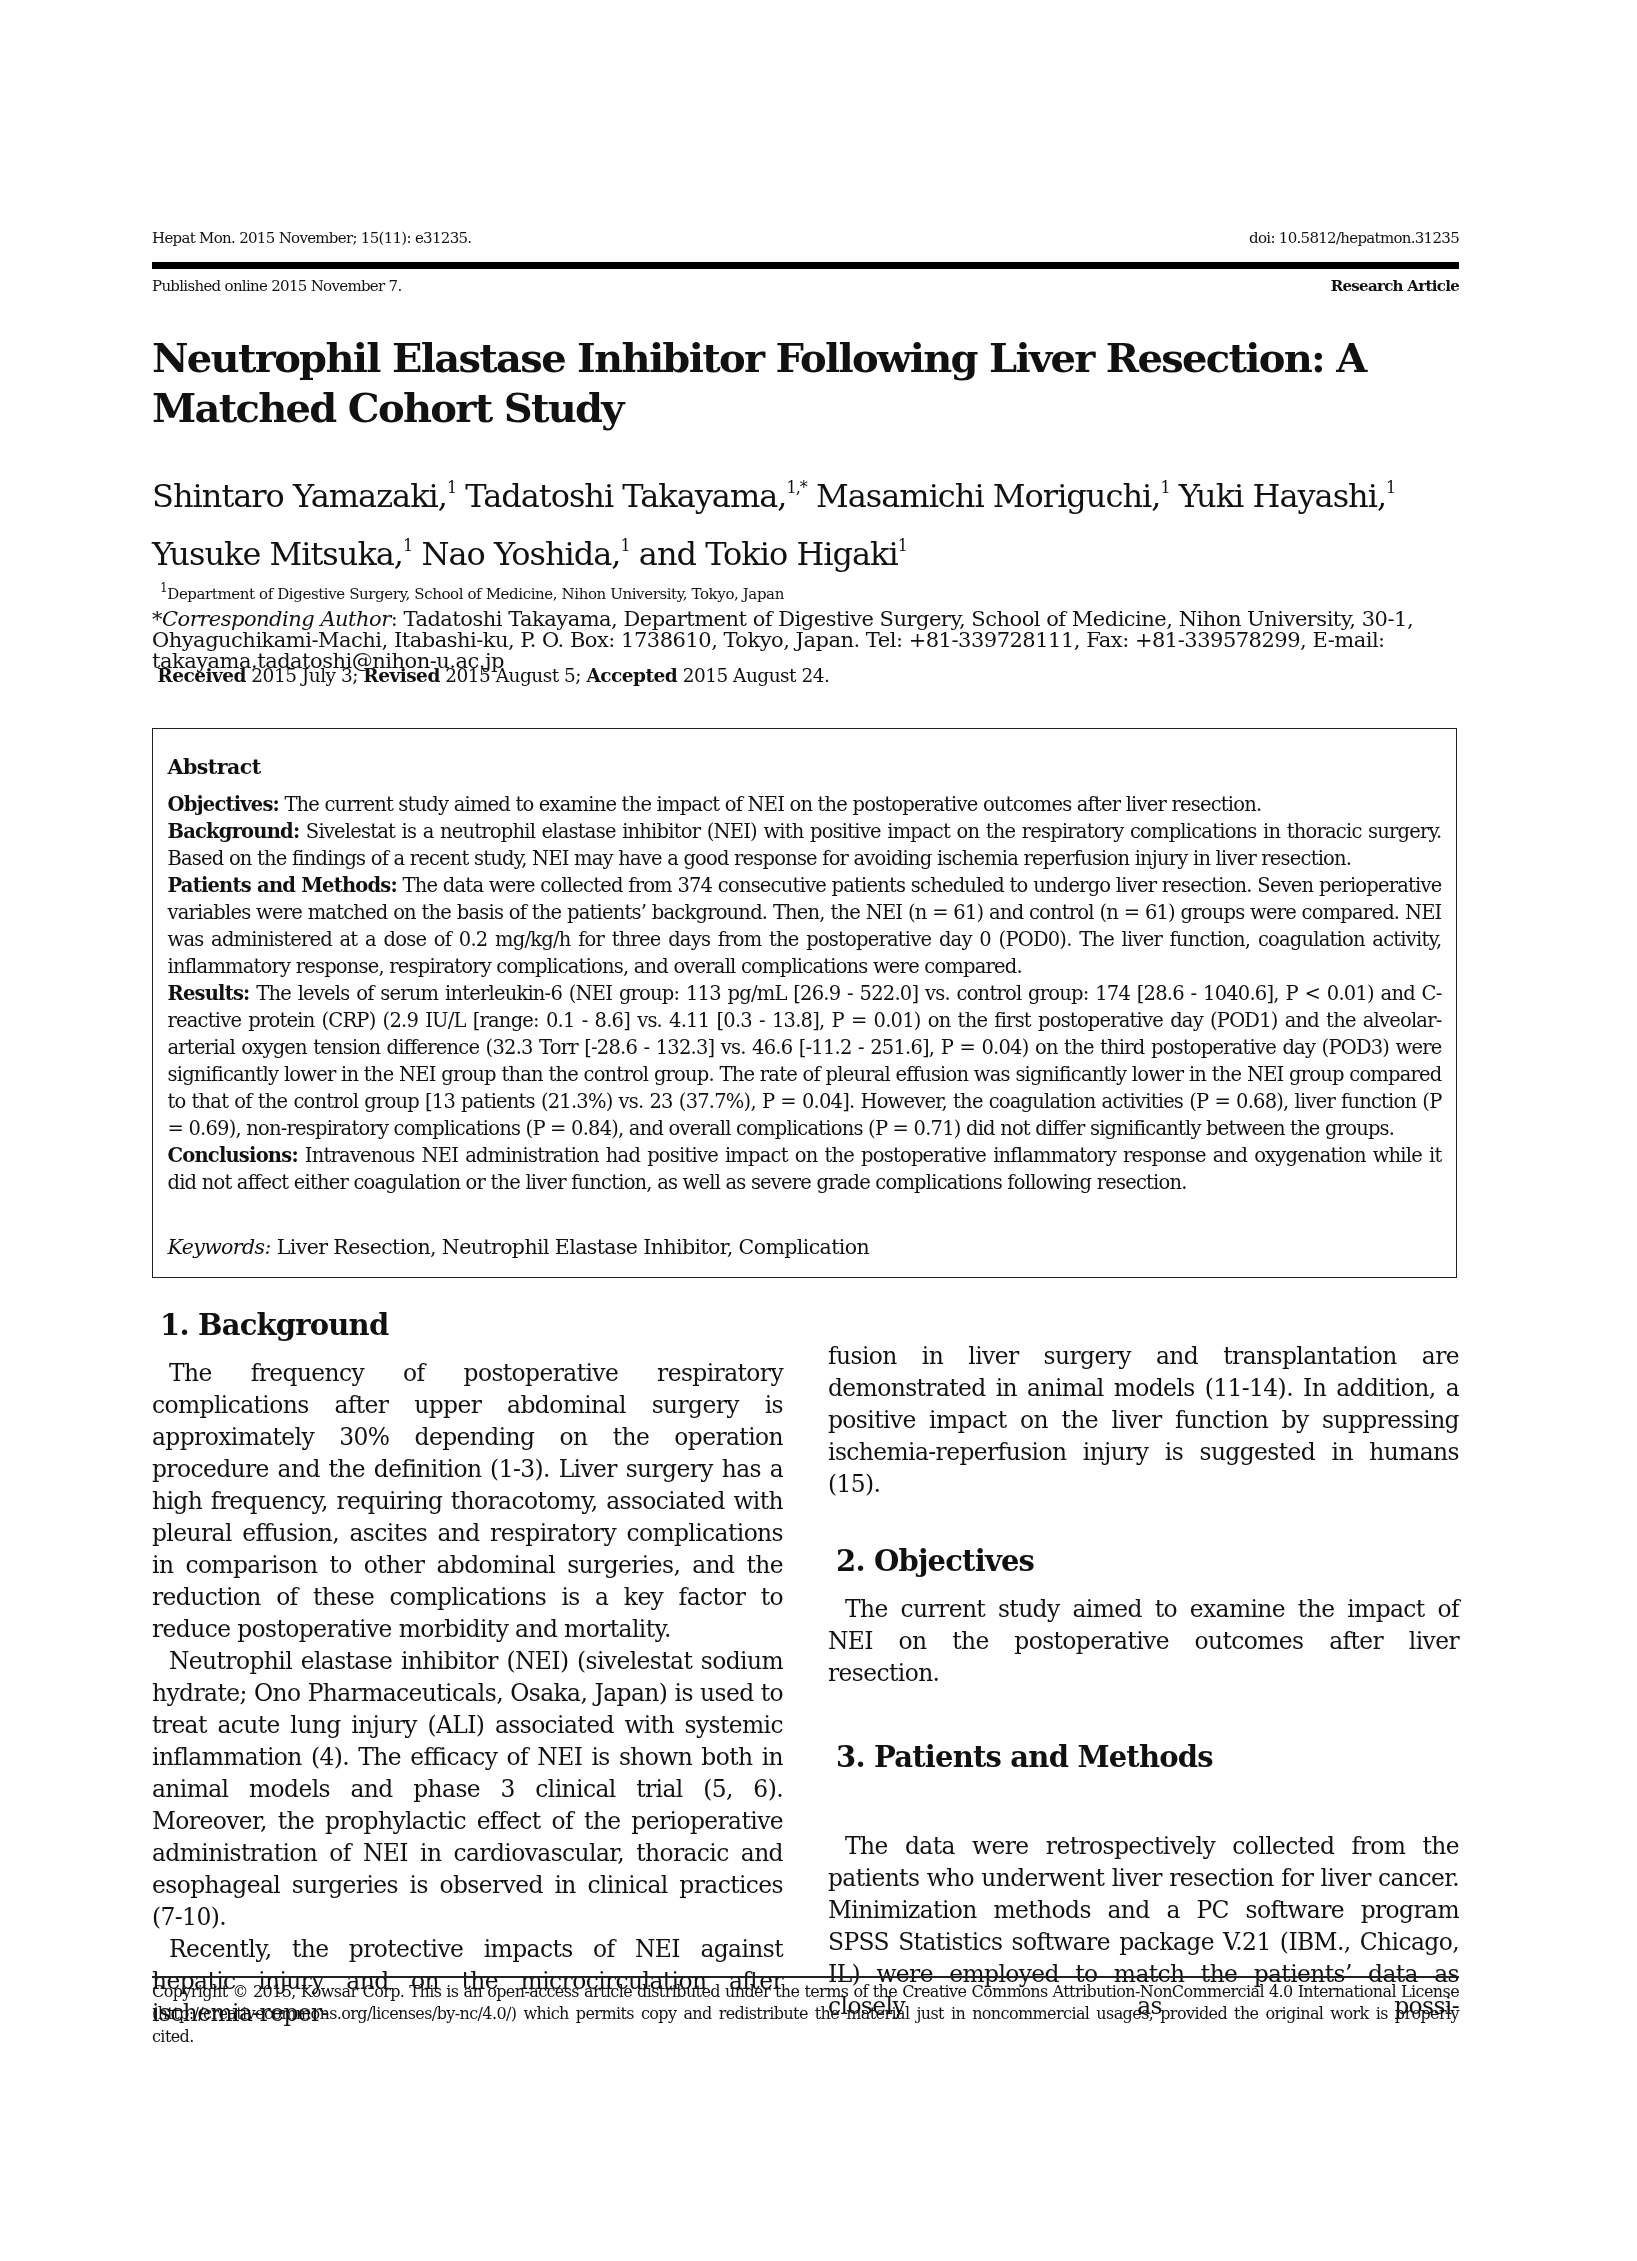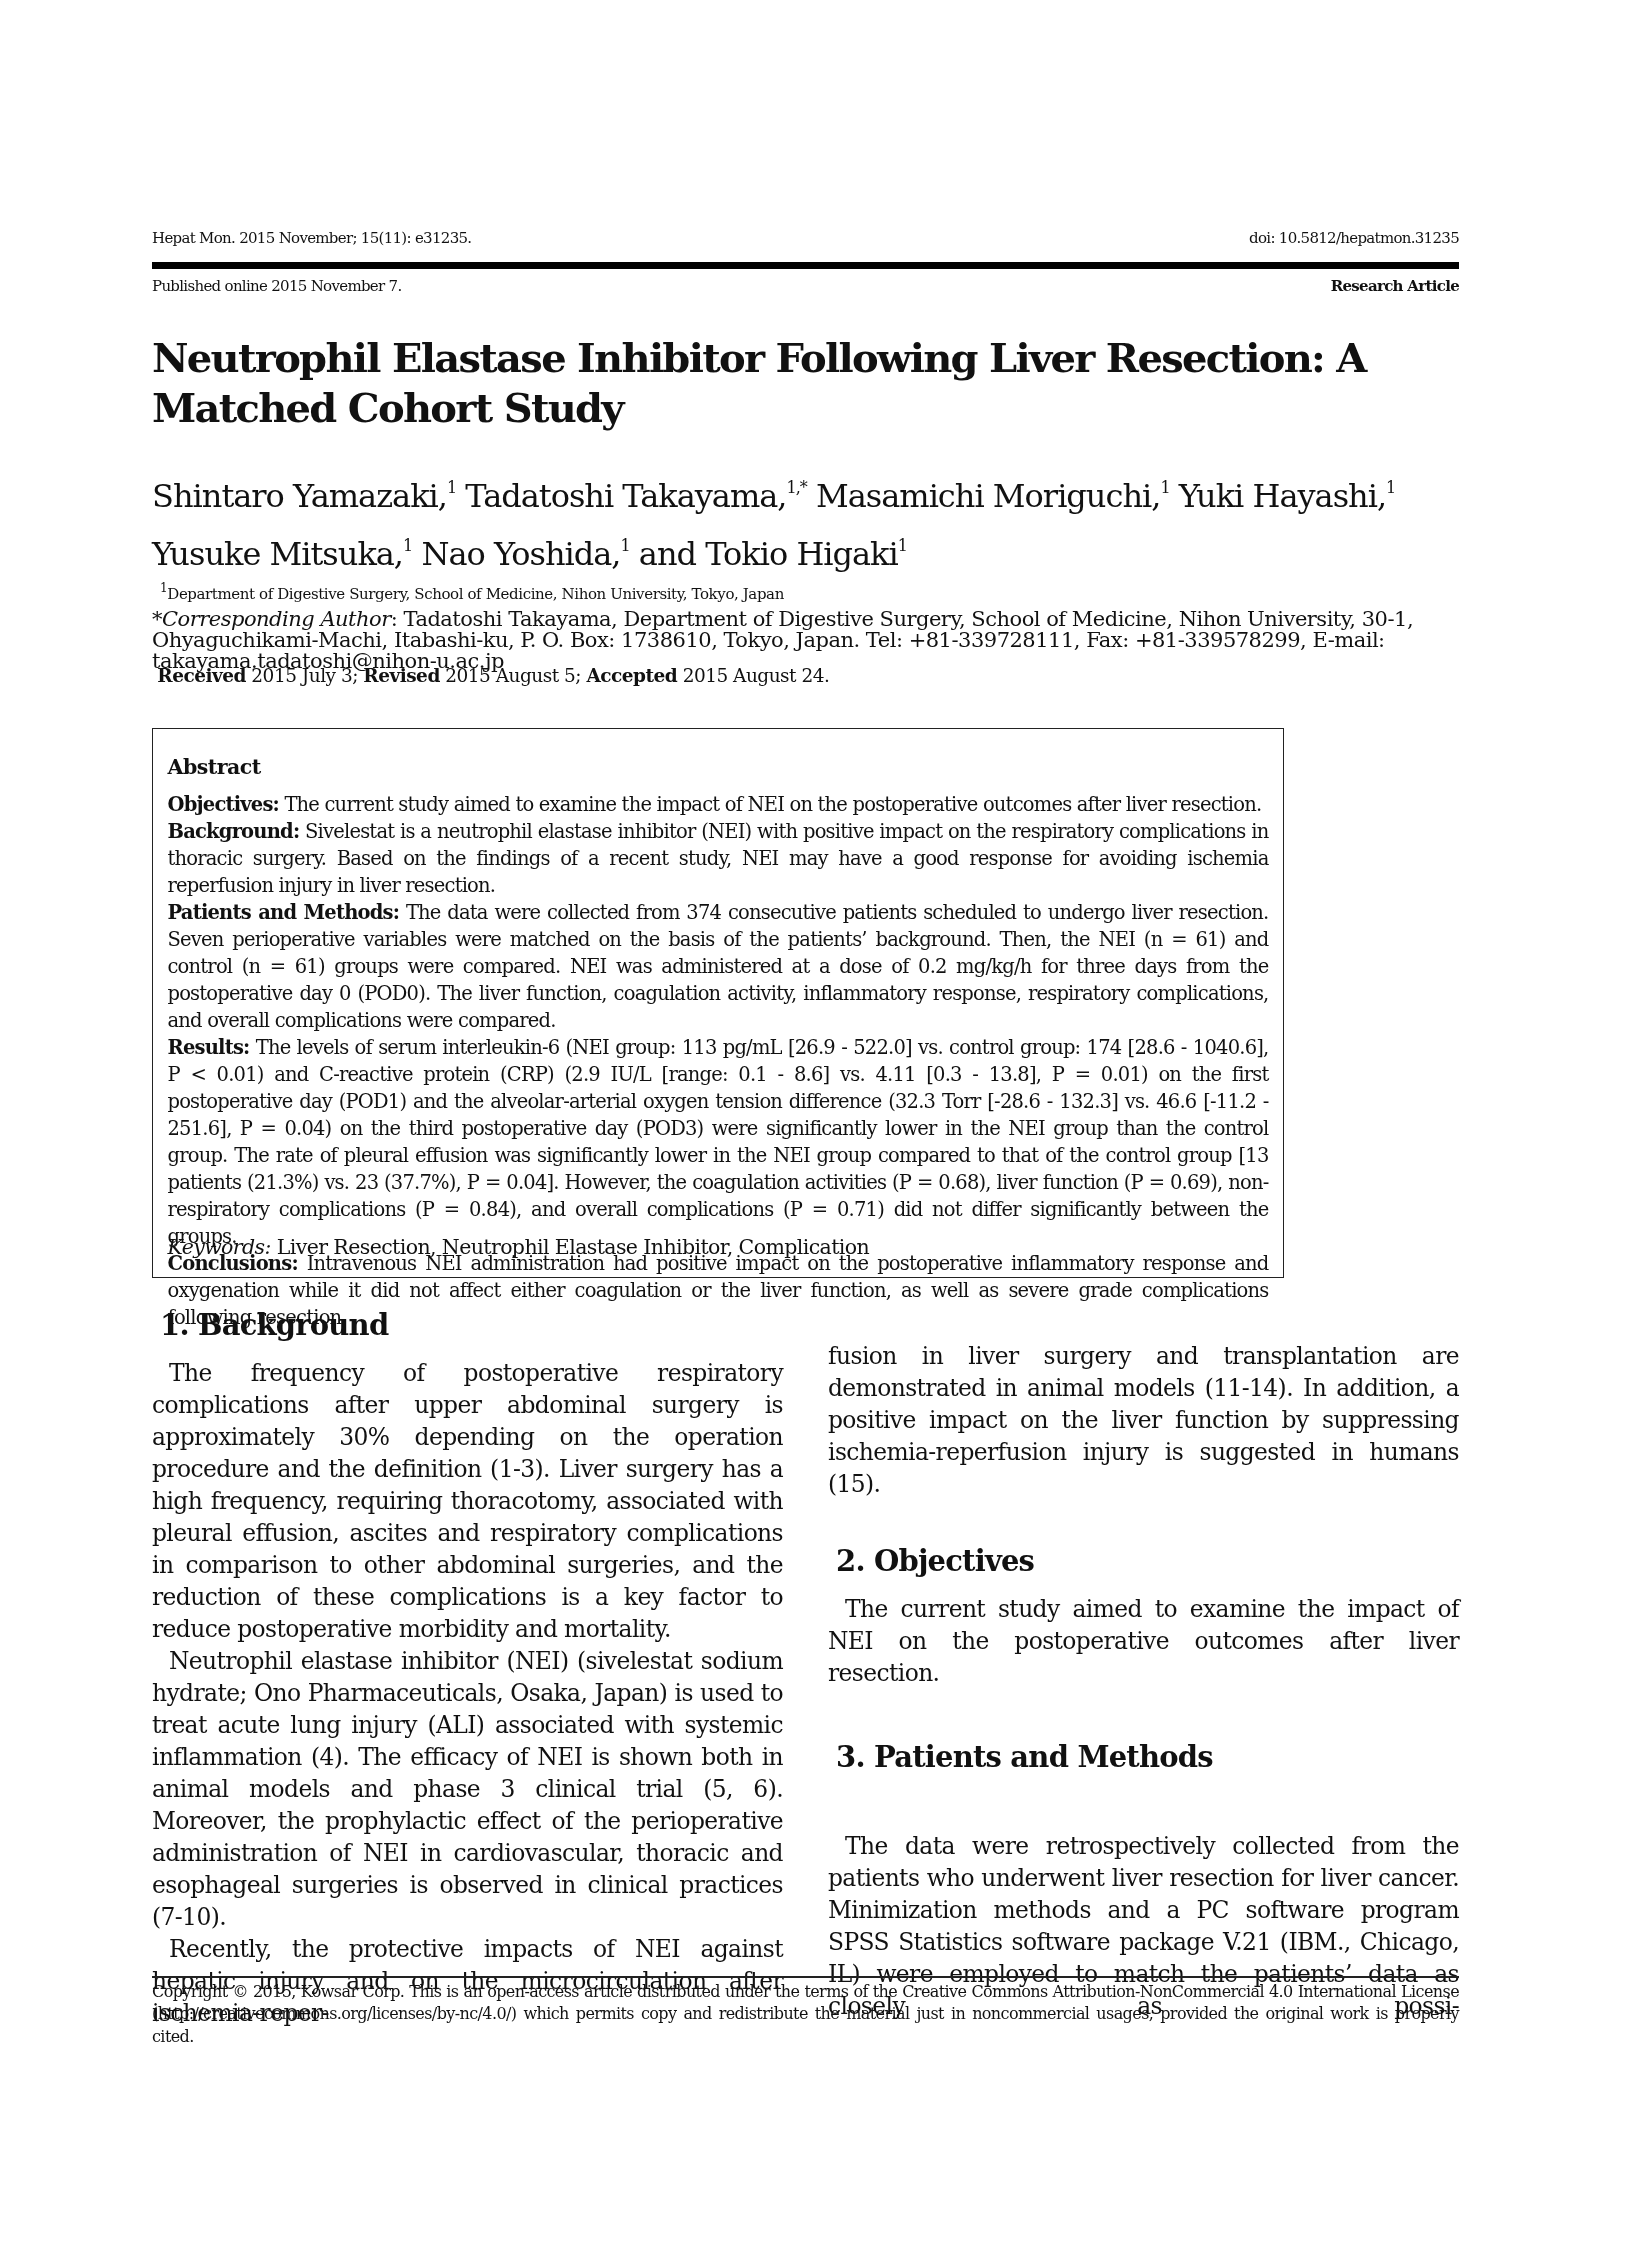--- a/index.html
+++ b/index.html
@@ -10,21 +10,21 @@
   .rule-thick { position: absolute; top: 262px; left: 0; width: 1307px; height: 7.3px; background: #000; }
   .hdr-bot { position: absolute; top: 277px; left: 0; width: 1307px; }
   .bold { font-weight: bold; text-align: center; }
   .title { position: absolute; top: 333px; left: 0; width: 1307px; font-size: 40px; line-height: 50px; letter-spacing: -1.7px; font-weight: bold; margin: 0; }
   .authors { position: absolute; top: 462px; left: 0; width: 1307px; font-size: 32px; line-height: 50px; letter-spacing: -1px; }
   .authors sup { font-size: 16px; vertical-align: 14.5px; }
   .affil { position: absolute; top: 581px; left: 8px; width: 1307px; font-size: 15px; letter-spacing: -0.4px; }
   .affil sup { font-size: 12px; vertical-align: 6.6px; }
   .corr { position: absolute; top: 609px; left: 0; width: 1307px; font-size: 21px; line-height: 21px; letter-spacing: -0.5px; }
   .dates { position: absolute; top: 665px; left: 5.3px; font-size: 18.5px; letter-spacing: -0.5px; }
-  .abstract { position: absolute; top: 728px; left: 0; width: 1132px; height: 550px; border: 1.3px solid #222; box-sizing: border-box; padding: 26.4px 14.5px 0 14.5px; }
+  .abstract { position: absolute; top: 728px; left: 0; width: 1305px; height: 550px; border: 1.3px solid #222; box-sizing: border-box; padding: 26.4px 14.5px 0 14.5px; }
   .abs-title { font-size: 20.5px; font-weight: bold; letter-spacing: -0.5px; margin-bottom: 12px; }
   .abs-p { font-size: 19.5px; line-height: 27px; letter-spacing: -0.8px; margin: 0; text-align: justify; }
   .abs-keywords { position: absolute; top: 506px; left: 14.5px; font-size: 20.5px; letter-spacing: -0.6px; }
   .col { position: absolute; width: 631px; }
   .col-left { left: 0; top: 1297px; }
   .col-right { left: 676px; top: 1340px; }
   h2.sec { font-size: 29px; font-weight: bold; letter-spacing: -0.8px; margin: 8px; line-height: 40px; }
   h3.subsec { font-size: 26.4px; font-style: italic; font-weight: normal; letter-spacing: -0.7px; margin: 0; line-height: 37px; }
   .body-p { font-size: 23.4px; line-height: 32px; letter-spacing: -0.6px; margin: 0; text-align: justify; text-indent: 17px; }
   .footer-rule { position: absolute; top: 1976px; left: 0; width: 1307px; height: 2px; background: #222; }

